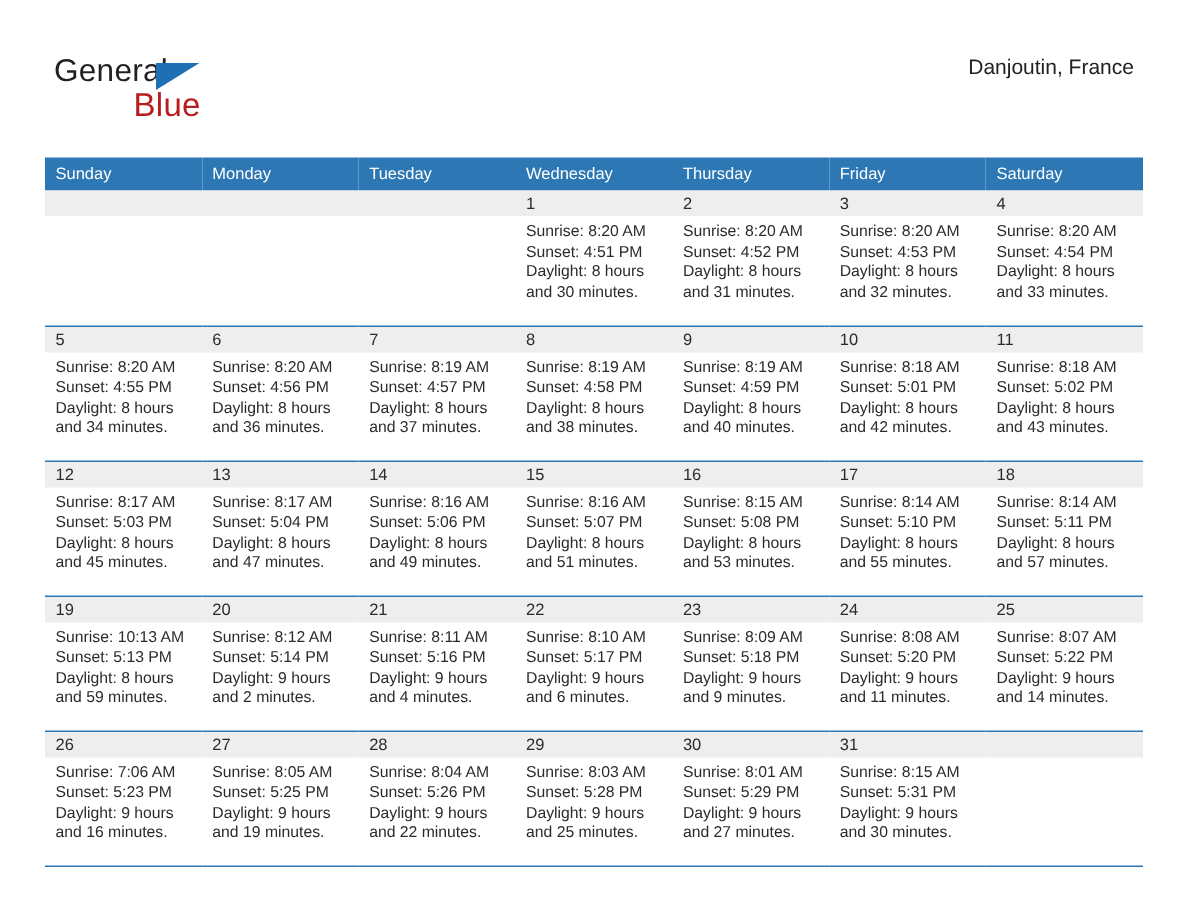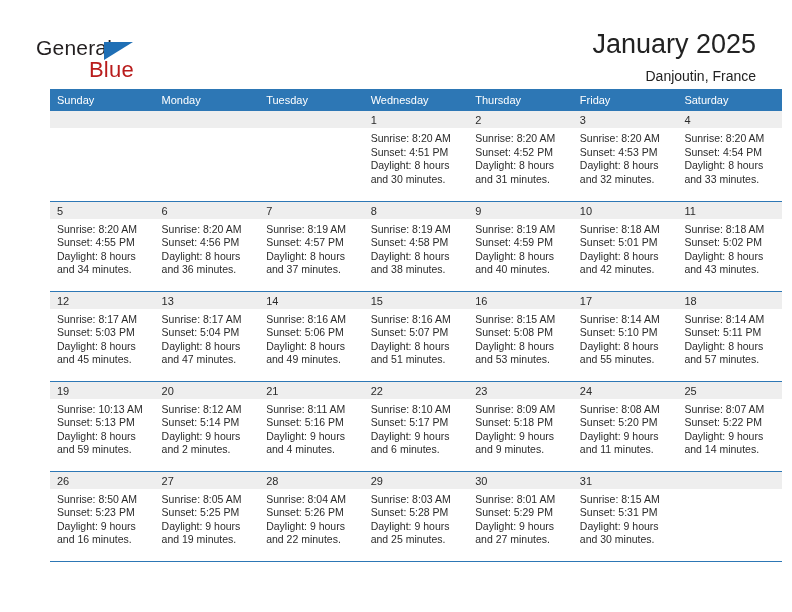--- a/index.html
+++ b/index.html
@@ -81,25 +81,24 @@
     color: #222222;
     line-height: 20px;
     margin-top: 6px;
     white-space: nowrap;
   }
 
   
   .calendar {
     position: absolute;
     left: 30px;
-    top: 89px;
+    top: 105px;
     width: 732px;
     border-collapse: collapse;
     table-layout: fixed;
-    margin-left: 20px;
   }
   .calendar th {
     background: #2d77b5;
     color: #ffffff;
     font-size: 11px;
     font-weight: normal;
     text-align: left;
     padding: 5px 0 5px 7px;
     height: 19px;
     vertical-align: middle;
@@ -149,21 +148,20 @@
 
   <div class="header">
 
     <div class="brand">
       <span class="brand-general">General</span>
       <span class="brand-triangle"></span>
       <span class="brand-blue">Blue</span>
     </div>
 
     <div class="title-block">
-      <div class="cal-title">January 2025</div>
       <div class="cal-subtitle">Danjoutin, France</div>
     </div>
 
   </div>
 
   <table class="calendar">
     <thead>
       <tr>
         <th>Sunday</th>
         <th>Monday</th>
@@ -471,21 +469,21 @@
                 <div>and 14 minutes.</div>
               </div>
             </div>
           </td>
         </tr>
         <tr class="week">
           <td>
             <div class="cell">
               <div class="daynum-band">26</div>
               <div class="details">
-                <div>Sunrise: 8:50 AM</div>
+                <div>Sunrise: 7:06 AM</div>
                 <div>Sunset: 5:23 PM</div>
                 <div>Daylight: 9 hours</div>
                 <div>and 16 minutes.</div>
               </div>
             </div>
           </td>
           <td>
             <div class="cell">
               <div class="daynum-band">27</div>
               <div class="details">

